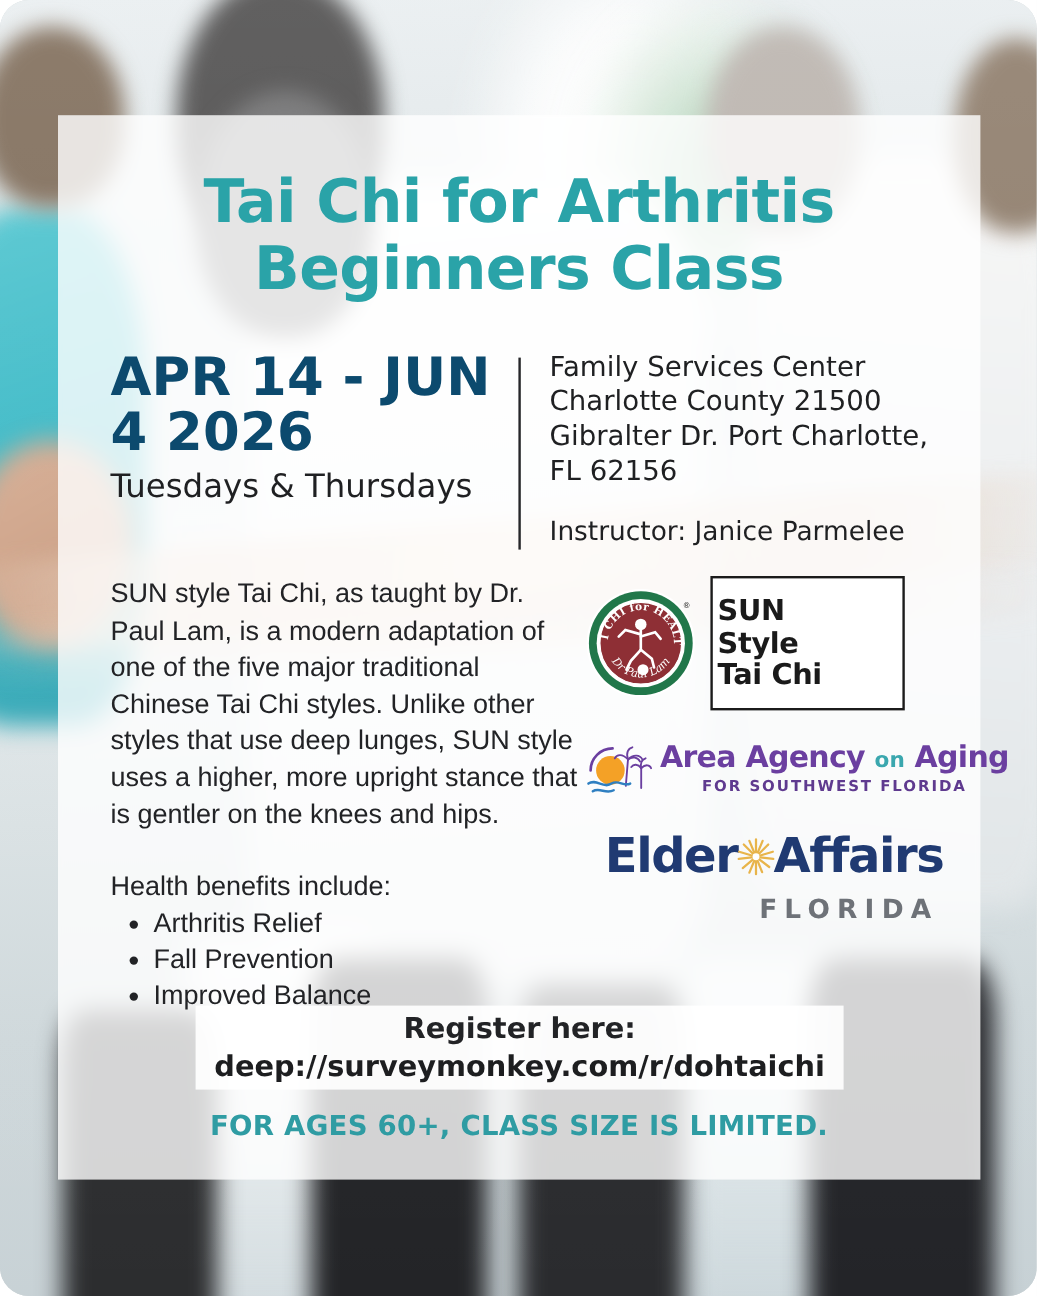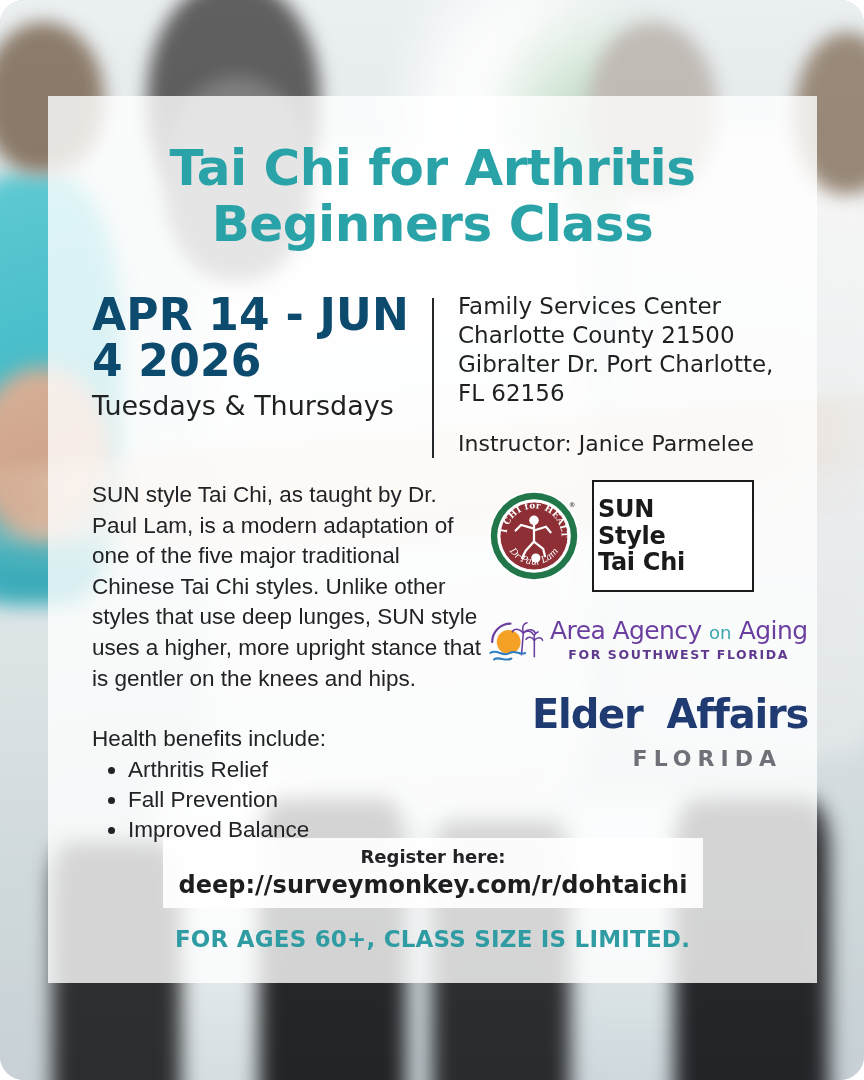--- a/index.html
+++ b/index.html
@@ -299,21 +299,21 @@
   .aaa-logo {
     margin-top: 26px;
     display: flex;
     align-items: flex-end;
     gap: 6px;
   }
   .aaa-mark { width: 56px; height: 44px; flex: 0 0 auto; }
   .aaa-words { padding-bottom: 2px; }
   .aaa-line1 {
     font-family: "DejaVu Sans", sans-serif;
-    font-weight: normal;
+    font-weight: bold;
     font-size: 25px;
     line-height: 1;
     color: #6b3fa0;
     letter-spacing: -0.6px;
     white-space: nowrap;
   }
   .aaa-on {
     color: #3aa7ae;
     font-size: 18px;
     letter-spacing: 0;
@@ -337,21 +337,20 @@
     align-items: center;
     justify-content: flex-start;
   }
   .ea-word {
     font-family: "DejaVu Sans", sans-serif;
     font-weight: bold;
     font-size: 40px;
     line-height: 1;
     color: #203a72;
     letter-spacing: -1.2px;
-    margin-left: 28px;
   }
   .ea-burst { width: 34px; height: 34px; margin: 0 -2px; }
   .ea-sub {
     margin-top: 12px;
     text-align: right;
     padding-right: 6px;
     font-family: "DejaVu Sans", sans-serif;
     font-weight: bold;
     font-size: 22px;
     letter-spacing: 6px;
@@ -367,21 +366,21 @@
     height: 70px;
     background: rgba(255,255,255,0.92);
     display: flex;
     flex-direction: column;
     align-items: center;
     justify-content: center;
   }
   .reg-head {
     font-family: "DejaVu Sans", sans-serif;
     font-weight: bold;
-    font-size: 18px;
+    font-size: 24px;
     color: #222326;
     line-height: 1.25;
   }
   .reg-url {
     font-family: "DejaVu Sans", sans-serif;
     font-weight: bold;
     font-size: 24px;
     color: #1d1e20;
     line-height: 1.25;
     margin-top: 2px;

